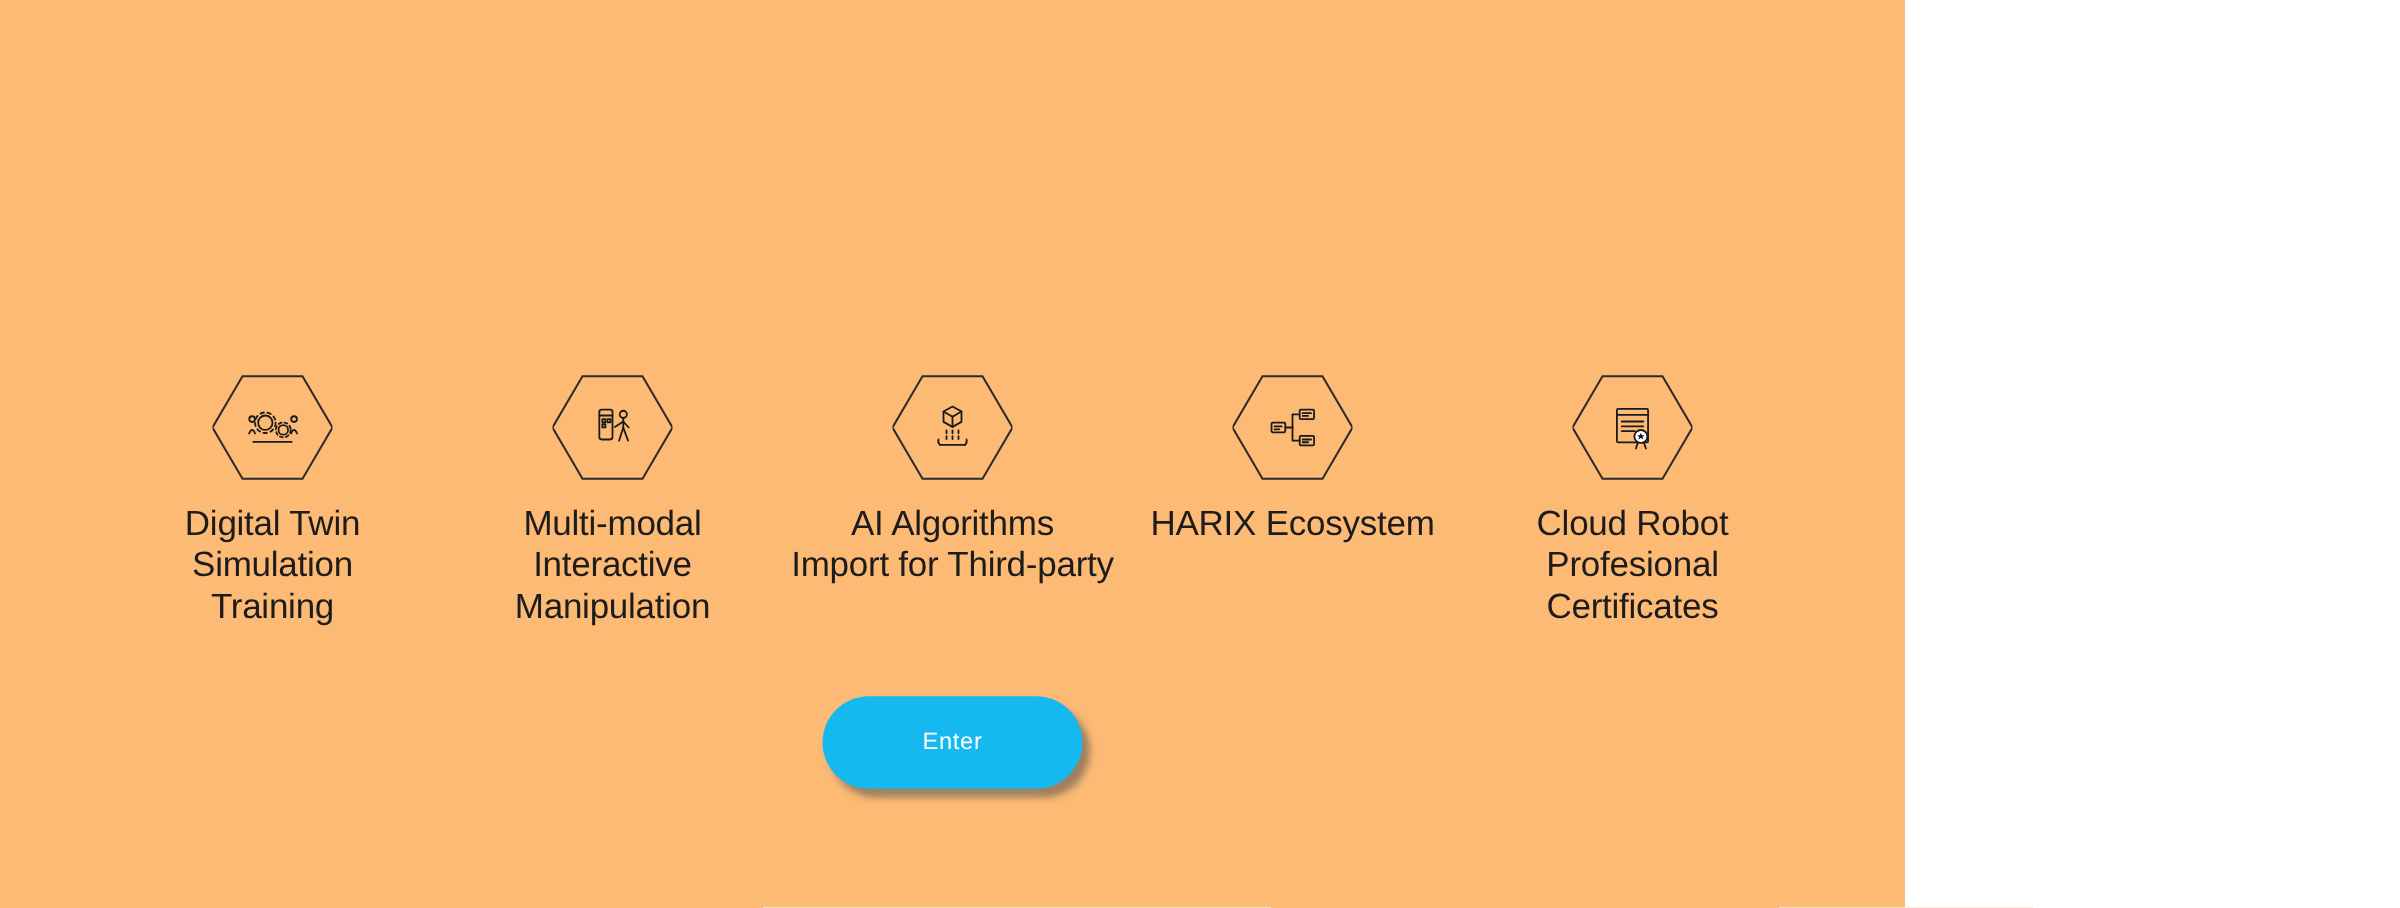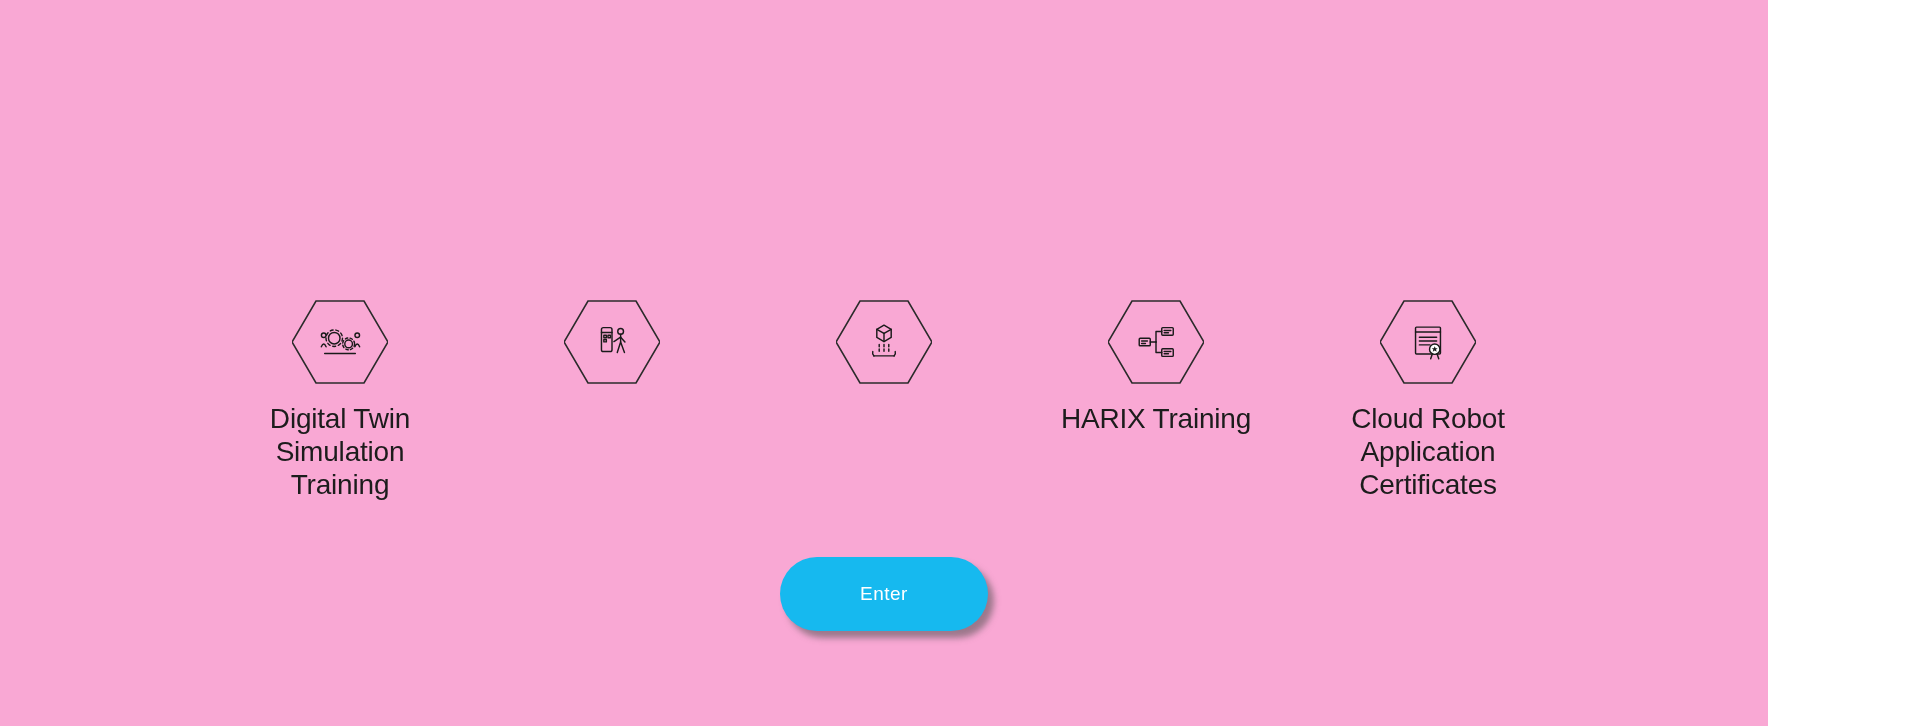--- a/index.html
+++ b/index.html
@@ -1,23 +1,23 @@
 <!DOCTYPE html>
 <html><head>
 <meta charset="utf-8">
 <style>
   * { margin: 0; padding: 0; box-sizing: border-box; }
   html, body { background: #ffffff; }
   body { font-family: "Liberation Sans", "DejaVu Sans", sans-serif; }
 
   .page {
     position: relative;
-    width: 1768px;
+    width: 1524px;
     height: 726px;
-    background: #f9a8d4;
+    background: #fdba74;
     overflow: hidden;
   }
 
   .features {
     display: flex;
     justify-content: center;
     align-items: flex-start;
     margin-top: 300px;
   }
 
@@ -118,76 +118,80 @@
           <rect x="15.5" y="17" width="2.6" height="2.6"></rect>
           <rect x="19.8" y="17" width="2.6" height="2.6"></rect>
           <rect x="15.5" y="21.3" width="2.6" height="2.6"></rect>
           <circle cx="33" cy="13" r="3"></circle>
           <path d="M33 16 v8"></path>
           <path d="M33 19 l-7 4.5"></path>
           <path d="M33 19 l4.5 5"></path>
           <path d="M33 24 l-3.5 11 M33 24 l4 11"></path>
         </svg>
       </div>
+      <div class="feature-label">Multi-modal Interactive
+Manipulation</div>
     </div>
 
 
     <div class="feature">
       <div class="hex-wrap">
         <svg class="hex-outline" width="96" height="84" viewBox="0 0 96 84">
           <polygon points="0,42 24,1 72,1 96,42 72,83 24,83" fill="none" stroke="#2b2b2b" stroke-width="1.6"></polygon>
         </svg>
         <svg class="glyph" width="46" height="46" viewBox="0 0 48 48">
           <path d="M24 6.5 l7.5 4.2 v8.6 l-7.5 4.2 l-7.5 -4.2 v-8.6 z"></path>
           <path d="M16.5 10.7 l7.5 4.3 l7.5 -4.3"></path>
           <path d="M24 15 v8.5"></path>
           <path d="M19 26.5 v8" stroke-dasharray="2.4 2.4"></path>
           <path d="M24 26.5 v8" stroke-dasharray="2.4 2.4"></path>
           <path d="M29 26.5 v8" stroke-dasharray="2.4 2.4"></path>
           <path d="M13.5 38.5 h21"></path>
           <path d="M13.5 38.5 q-2 -2 -1.2 -4.5 M34.5 38.5 q2 -2 1.2 -4.5"></path>
         </svg>
       </div>
+      <div class="feature-label">AI Algorithms
+Import for Third-party</div>
     </div>
 
     <div class="feature">
       <div class="hex-wrap">
         <svg class="hex-outline" width="96" height="84" viewBox="0 0 96 84">
           <polygon points="0,42 24,1 72,1 96,42 72,83 24,83" fill="none" stroke="#2b2b2b" stroke-width="1.6"></polygon>
         </svg>
         <svg class="glyph" width="46" height="46" viewBox="0 0 48 48">
           <rect x="6.5" y="20" width="11.5" height="8" rx="1"></rect>
           <path d="M9 23 h6 M9 25.5 h4"></path>
           <rect x="30" y="9" width="12" height="8" rx="1"></rect>
           <path d="M32.5 12 h7 M32.5 14.3 h4.5"></path>
           <rect x="30" y="31" width="12" height="8" rx="1"></rect>
           <path d="M32.5 34 h7 M32.5 36.3 h4.5"></path>
           <path d="M18 24 h6"></path>
           <path d="M24 24 v-11 h6"></path>
           <path d="M24 24 v11 h6"></path>
         </svg>
       </div>
-      <div class="feature-label">HARIX Training</div>
+      <div class="feature-label">HARIX Ecosystem</div>
     </div>
 
     <div class="feature">
       <div class="hex-wrap">
         <svg class="hex-outline" width="96" height="84" viewBox="0 0 96 84">
           <polygon points="0,42 24,1 72,1 96,42 72,83 24,83" fill="none" stroke="#2b2b2b" stroke-width="1.6"></polygon>
         </svg>
         <svg class="glyph" width="46" height="46" viewBox="0 0 48 48">
           <rect x="11" y="8.5" width="26" height="28" rx="1"></rect>
           <path d="M11 13.5 h26"></path>
           <path d="M15 19 h18 M15 23 h18 M15 27 h11"></path>
           <circle cx="31" cy="31.5" r="5.4" fill="#ffffff"></circle>
           <polygon points="31,28.4 31.9,30.4 34.1,30.5 32.4,31.9 33,34.1 31,32.8 29,34.1 29.6,31.9 27.9,30.5 30.1,30.4" fill="#1a1a1a" stroke="none"></polygon>
           <path d="M28.6 36.3 l-1.8 5.2 M33.4 36.3 l1.8 5.2"></path>
         </svg>
       </div>
-      <div class="feature-label">Cloud Robot Application
+      <div class="feature-label">Cloud Robot Profesional
 Certificates</div>
     </div>
 
   </div>
 
   <button class="enter-btn" style="background: rgb(22, 185, 239); color: rgb(255, 255, 255);">Enter</button>
 
 </div>
 
 </body></html>

